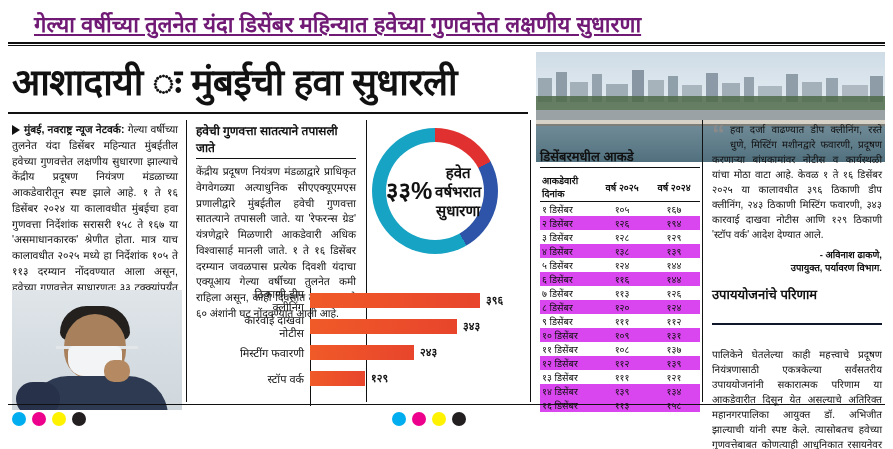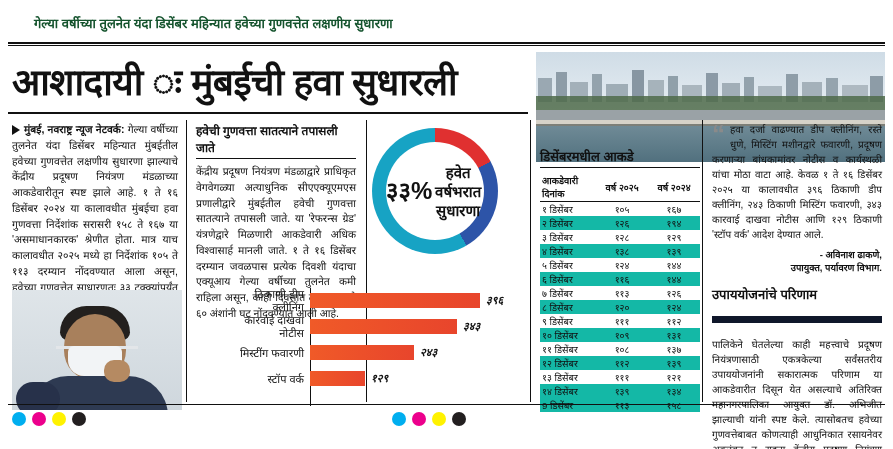--- a/index.html
+++ b/index.html
@@ -24,21 +24,21 @@
     display:flex; align-items:center; justify-content:center;
     padding:0 14px; position:relative; letter-spacing:.2px;
   }
   .kicker::after{
     content:""; position:absolute; right:-15px; top:0; width:0; height:0;
     border-top:17px solid transparent; border-bottom:17px solid transparent;
     border-left:15px solid #1a4fa0;
   }
   .topline {
     flex:1; display:flex; align-items:center; padding-left:26px;
-    font-size:13px; font-weight:bold; color:#14532d;
+    font-size:22px; font-weight:bold; color:#701a75;text-decoration:underline;
   }
   .hr-top { position:absolute; left:8px; top:42px; width:877px; height:2px; background:#111; }
   .hr-top2 { position:absolute; left:8px; top:45px; width:877px; height:1px; background:#111; }
 
   
   .headline {
     position:absolute; left:12px; top:55px; width:520px; height:48px;
     font-size:37px; font-weight:bold; color:#111; letter-spacing:-.5px;
     white-space:nowrap;
   }
@@ -92,39 +92,39 @@
           background: conic-gradient(#e03030 0deg 62deg, #2d54a8 62deg 150deg, #17a3c4 150deg 360deg);}
   .donut .hole{ position:absolute; left:14px; top:14px; right:14px; bottom:14px; background:#fff; border-radius:50%;
                 display:flex; flex-direction:row; align-items:center; justify-content:center; text-align:center;}
   .donut .pct{ font-size:24px; font-weight:bold; color:#111; line-height:1;}
   .donut .cap{ font-size:15px; font-weight:bold; color:#111; line-height:1.25; margin-top:3px;}
 
   
   .barchart{ position:absolute; left:232px; top:288px; width:300px; height:118px;}
   .barrow{ display:flex; align-items:center; height:26px; }
   .barlabel{ width:78px; text-align:right; font-size:11px; padding-right:6px; color:#111; line-height:1.15;}
-  .bartrack{ flex:1; position:relative; height:26px;font-style:italic; }
+  .bartrack{ flex:1; position:relative; height:26px; }
   .bar{ position:absolute; left:0; top:5px; height:15px; }
   .barval{ position:absolute; top:4px; font-size:11px; font-weight:bold; color:#111;}
   .axis{ position:absolute; left:78px; top:0; bottom:0; width:1px; background:#111;}
 
   
   .col4 { position:absolute; left:540px; top:122px; width:160px;margin-top:25px;}
   .tbl { width:100%; border-collapse:collapse; font-size:9.5px;}
   .tbl th { font-weight:bold; text-align:left; padding:1px 2px; border-bottom:1px solid #111;}
   .tbl td { padding:0.5px 2px; }
   .tbl td.n { text-align:center; }
-  .tbl tr.alt td { background:#14b8a6; }
+  .tbl tr.alt td { background:#d946ef; }
 
   
   .col5 { position:absolute; left:712px; top:122px; width:170px; }
   .quoteblock{ font-size:10px; line-height:1.5; text-align:justify;}
   .qmark{ float:left; font-size:26px; font-weight:bold; color:#8a8a8a; line-height:.8; margin:2px 5px 0 0;}
   .byline{ text-align:right; font-size:9.5px; font-weight:bold; margin-top:6px; line-height:1.4;}
-  .col5 .subhead2{ font-size:13px; font-weight:bold; border-bottom:7px solid #0f172a; padding-bottom:13px; margin:10px 0 14px;}
+  .col5 .subhead2{ font-size:13px; font-weight:bold; border-bottom:2px solid #0f172a; padding-bottom:20px; margin:10px 0 22px;}
   .col5 .body2{ font-size:10px; line-height:1.5; text-align:justify;}
 
   
   .footrule { position:absolute; left:8px; top:404px; width:877px; height:1px; background:#111;}
   .dots { position:absolute; display:flex; gap:6px; top:412px;}
   .dot{ width:14px;height:14px;border-radius:50%;}
   .d-c{background:#00aeef;} .d-m{background:#ec008c;} .d-y{background:#fff200;} .d-k{background:#231f20;}
 </style>
 </head>
 <body>
@@ -316,21 +316,21 @@
             <td>१३ डिसेंबर</td>
             <td class="n">१११</td>
             <td class="n">१२१</td>
           </tr>
           <tr class="alt">
             <td>१४ डिसेंबर</td>
             <td class="n">१३९</td>
             <td class="n">१३४</td>
           </tr>
           <tr class="alt">
-            <td>9 डिसेंबर</td>
+            <td>१६ डिसेंबर</td>
             <td class="n">११३</td>
             <td class="n">१५८</td>
           </tr>
         </tbody>
     </table>
   </div>
 
   <div class="col5">
     <div class="quoteblock">
       <span class="qmark">“</span>

